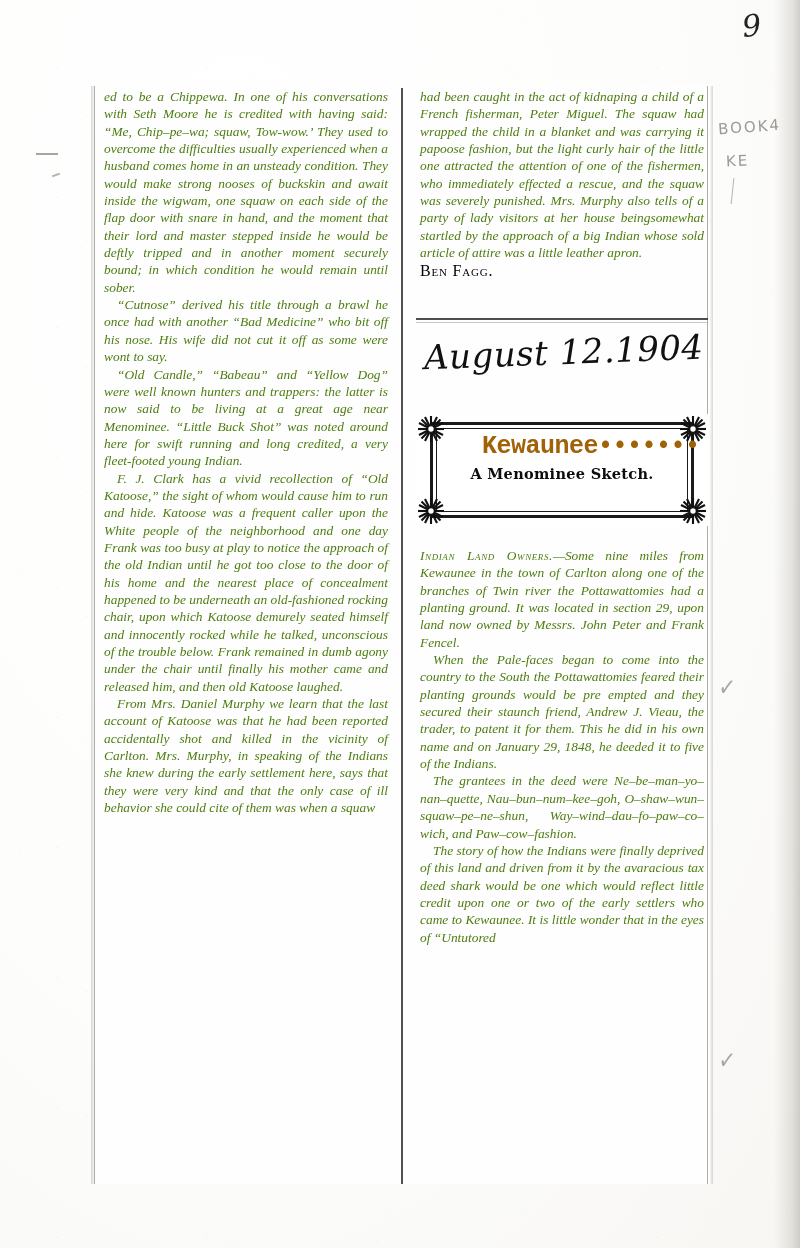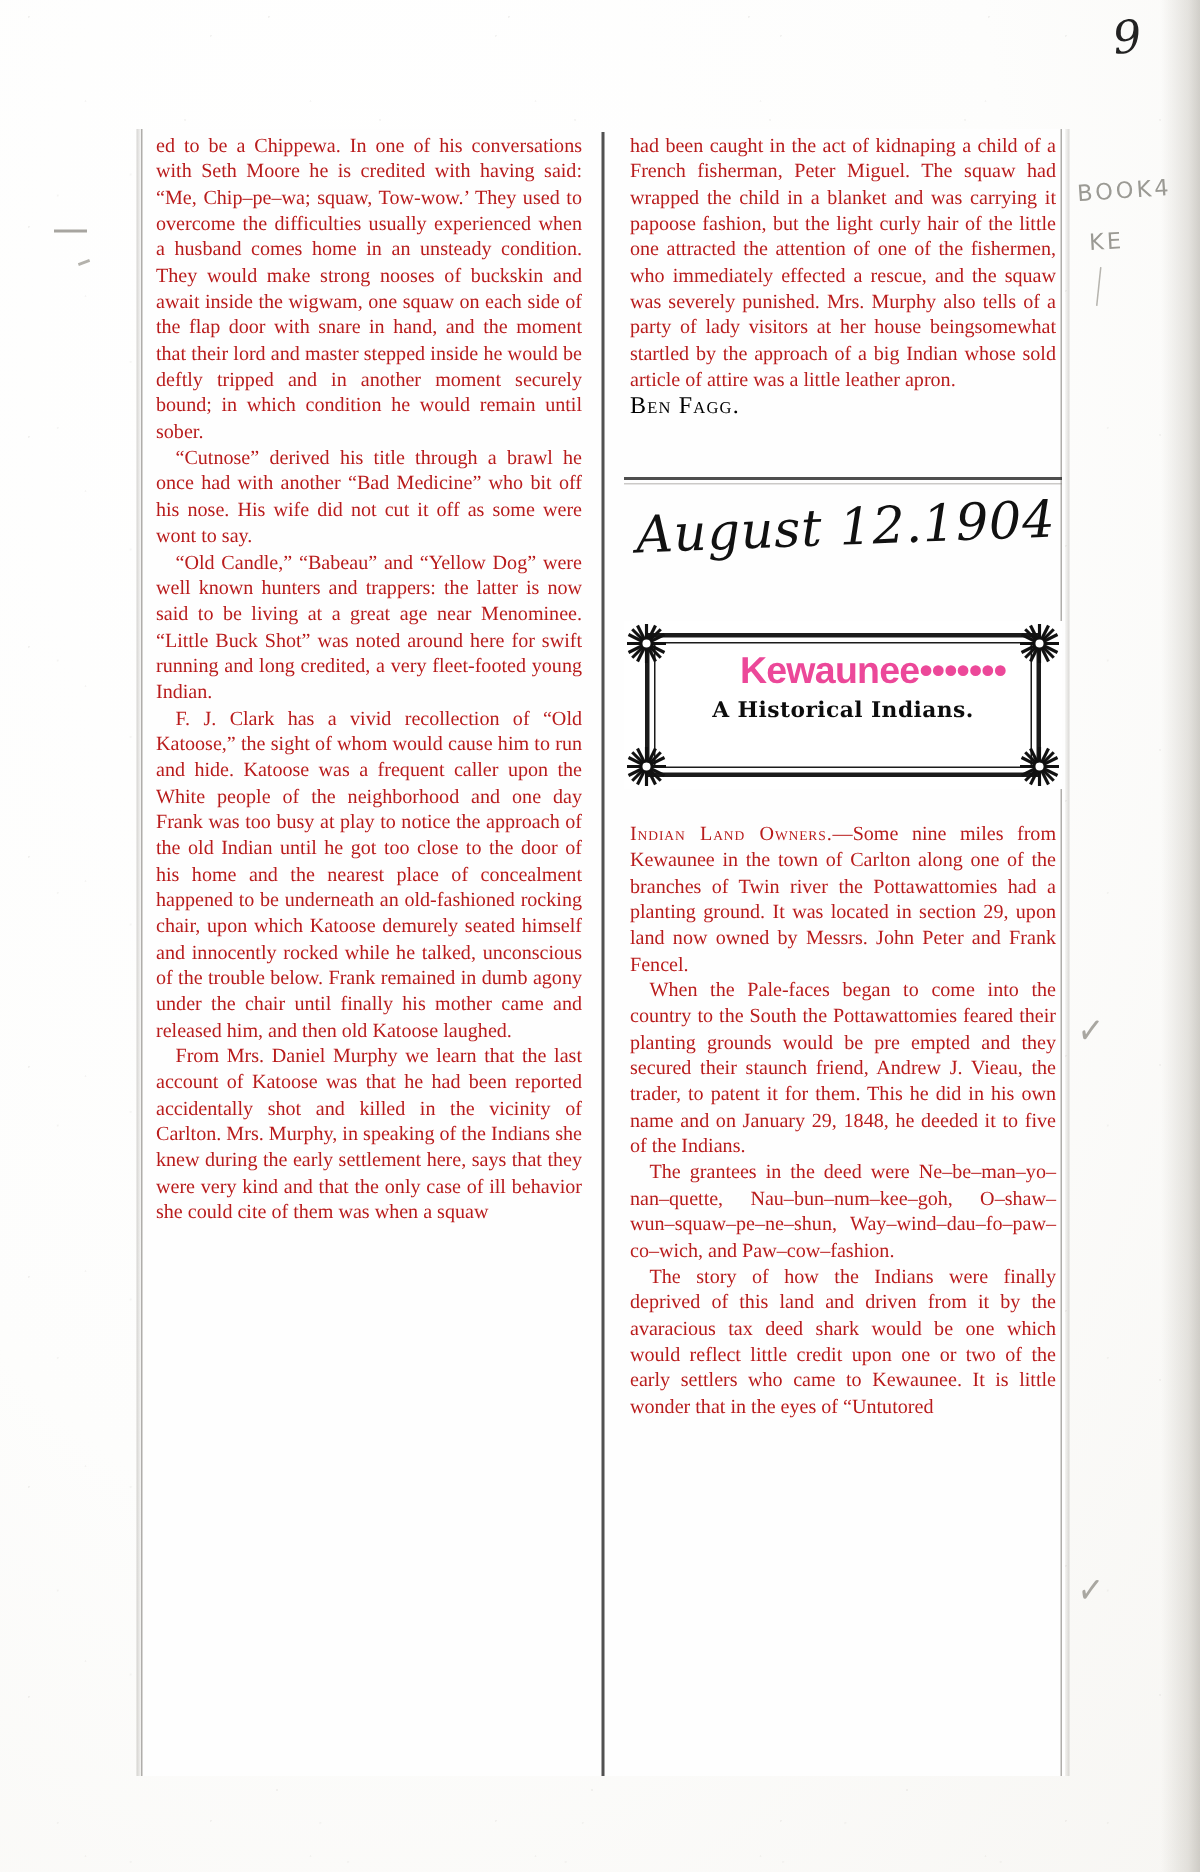--- a/index.html
+++ b/index.html
@@ -155,24 +155,25 @@
   }
   #edge-far-left  { left: 0px; }
   #edge-far-right { left: 613px; }
 
   
   p.news {
     margin: 0;
     font-family: "Liberation Serif", serif;
     font-size: 13.4px;
     line-height: 17.35px;
-    color: #b91c1c;
+    color: #4d7c0f;
     text-align: justify;
     text-justify: inter-word;
     hyphens: none;
+    font-style: italic;
     -webkit-font-smoothing: none;
   }
   p.news + p.news { text-indent: 13px; }
   p.indent { text-indent: 13px; }
   .smallcaps {
     font-variant: small-caps;
     letter-spacing: .6px;
   }
   .byline {
     display: block;
@@ -243,25 +244,25 @@
   #burst-tr { right: 0px;  top: 0px;  }
   #burst-bl { left: 0px;   bottom: 0px; }
   #burst-br { right: 0px;  bottom: 0px; }
 
   #mast-text {
     position: absolute;
     left: 26px; right: 26px; top: 18px;
     text-align: center;
   }
   #mast-title {
-    font-family: Liberation Sans, sans-serif;
+    font-family: Liberation Mono, monospace;
     font-weight: bold;
     font-size: 25px;
     letter-spacing: -0.5px;
-    color: #ec4899;
+    color: #a16207;
     line-height: 30px;
     white-space: nowrap;
     margin-left: 40px;
   }
   #mast-sub {
     font-family: "DejaVu Serif", serif;
     font-weight: bold;
     font-size: 14.5px;
     letter-spacing: .3px;
     color: #0d0d0d;
@@ -373,18 +374,18 @@
           <line x1="9" y1="3" x2="21" y2="27"></line>
           <line x1="21" y1="3" x2="9" y2="27"></line>
           <line x1="3" y1="9" x2="27" y2="21"></line>
           <line x1="3" y1="21" x2="27" y2="9"></line>
         </g>
         <circle cx="15" cy="15" r="3.4" fill="#fff" stroke="#111" stroke-width="1.4"></circle>
       </svg>
 
       <div id="mast-text">
         <div id="mast-title">Kewaunee•••••••</div>
-        <div id="mast-sub">A Historical Indians.</div>
+        <div id="mast-sub">A Menominee Sketch.</div>
       </div>
     </div>
 
   </div>
 </div>
 
 </body></html>

